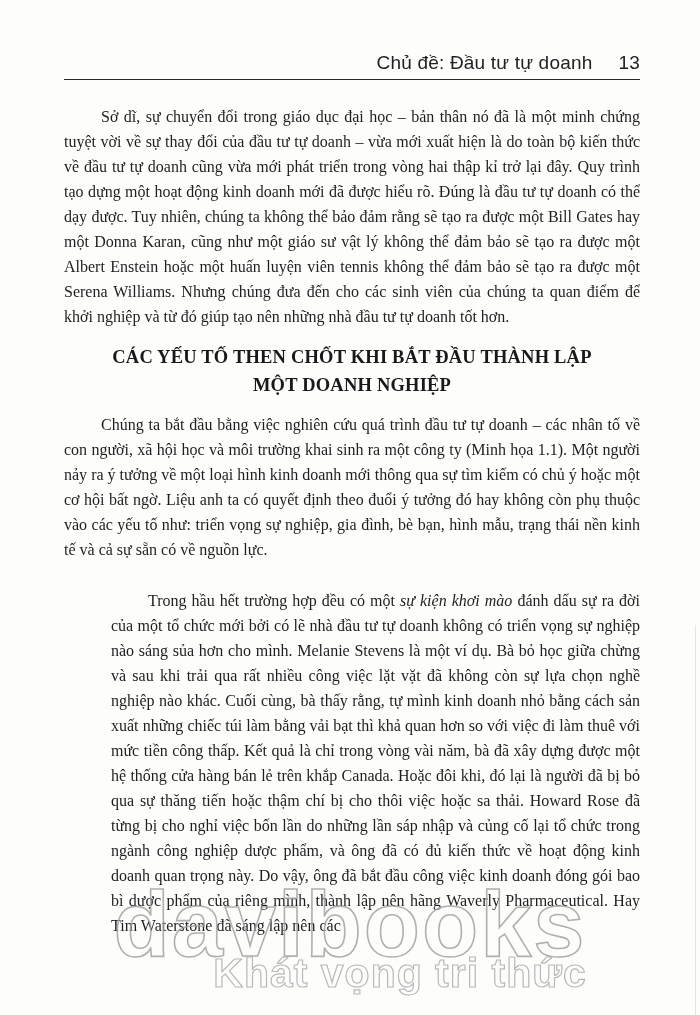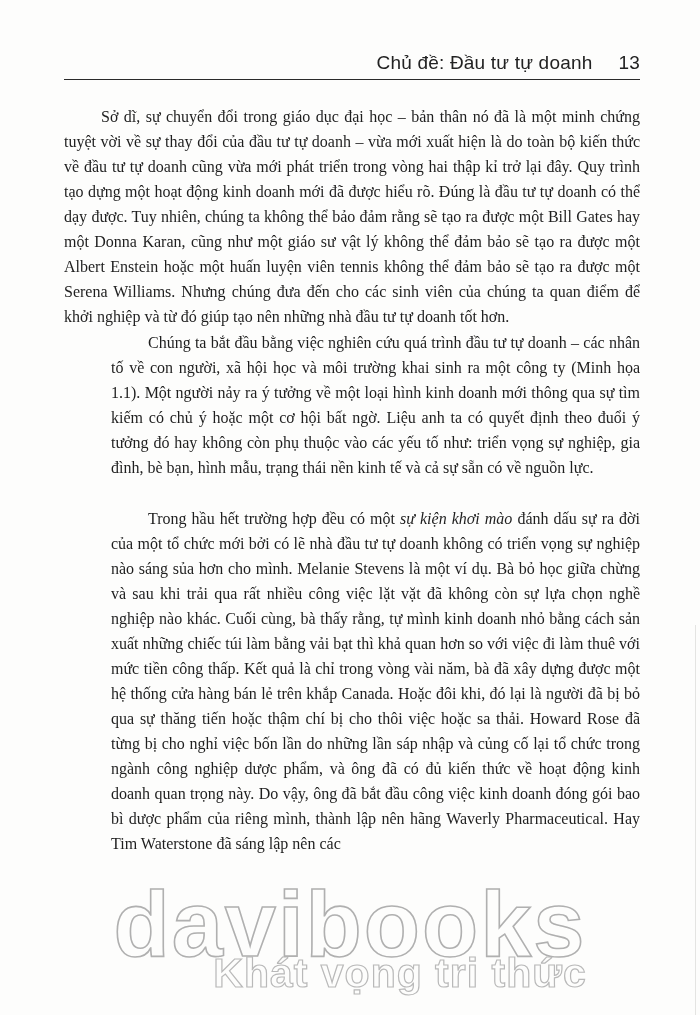--- a/index.html
+++ b/index.html
@@ -100,20 +100,24 @@
 
   <div class="running-header">
     <span>Chủ đề: Đầu tư tự doanh</span><span class="pgnum">13</span>
   </div>
 
   <div class="bodytext">
 
 
     <p class="para">Sở dĩ, sự chuyển đổi trong giáo dục đại học – bản thân nó đã là một minh chứng tuyệt vời về sự thay đổi của đầu tư tự doanh – vừa mới xuất hiện là do toàn bộ kiến thức về đầu tư tự doanh cũng vừa mới phát triển trong vòng hai thập kỉ trở lại đây. Quy trình tạo dựng một hoạt động kinh doanh mới đã được hiểu rõ. Đúng là đầu tư tự doanh có thể dạy được. Tuy nhiên, chúng ta không thể bảo đảm rằng sẽ tạo ra được một Bill Gates hay một Donna Karan, cũng như một giáo sư vật lý không thể đảm bảo sẽ tạo ra được một Albert Enstein hoặc một huấn luyện viên tennis không thể đảm bảo sẽ tạo ra được một Serena Williams. Nhưng chúng đưa đến cho các sinh viên của chúng ta quan điểm để khởi nghiệp và từ đó giúp tạo nên những nhà đầu tư tự doanh tốt hơn.</p>
 
+    <h2 class="section-heading">
+      <span>CÁC YẾU TỐ THEN CHỐT KHI BẮT ĐẦU THÀNH LẬP</span>
+      <span>MỘT DOANH NGHIỆP</span>
+    </h2>
 
     <p class="para">Chúng ta bắt đầu bằng việc nghiên cứu quá trình đầu tư tự doanh – các nhân tố về con người, xã hội học và môi trường khai sinh ra một công ty (Minh họa 1.1). Một người nảy ra ý tưởng về một loại hình kinh doanh mới thông qua sự tìm kiếm có chủ ý hoặc một cơ hội bất ngờ. Liệu anh ta có quyết định theo đuổi ý tưởng đó hay không còn phụ thuộc vào các yếu tố như: triển vọng sự nghiệp, gia đình, bè bạn, hình mẫu, trạng thái nền kinh tế và cả sự sẵn có về nguồn lực.</p>
 
     <p class="para gap-before"><span>Trong hầu hết trường hợp đều có một </span><em class="trigger">sự kiện khơi mào</em><span> đánh dấu sự ra đời của một tổ chức mới bởi có lẽ nhà đầu tư tự doanh không có triển vọng sự nghiệp nào sáng sủa hơn cho mình. Melanie Stevens là một ví dụ. Bà bỏ học giữa chừng và sau khi trải qua rất nhiều công việc lặt vặt đã không còn sự lựa chọn nghề nghiệp nào khác. Cuối cùng, bà thấy rằng, tự mình kinh doanh nhỏ bằng cách sản xuất những chiếc túi làm bằng vải bạt thì khả quan hơn so với việc đi làm thuê với mức tiền công thấp. Kết quả là chỉ trong vòng vài năm, bà đã xây dựng được một hệ thống cửa hàng bán lẻ trên khắp Canada. Hoặc đôi khi, đó lại là người đã bị bỏ qua sự thăng tiến hoặc thậm chí bị cho thôi việc hoặc sa thải. Howard Rose đã từng bị cho nghỉ việc bốn lần do những lần sáp nhập và củng cố lại tổ chức trong ngành công nghiệp dược phẩm, và ông đã có đủ kiến thức về hoạt động kinh doanh quan trọng này. Do vậy, ông đã bắt đầu công việc kinh doanh đóng gói bao bì dược phẩm của riêng mình, thành lập nên hãng Waverly Pharmaceutical. Hay Tim Waterstone đã sáng lập nên các</span></p>
 
   </div>
 
   <div class="watermark">
     <div class="wm-brand">davibooks</div>
     <div class="wm-slogan">Khát vọng tri thức</div>

